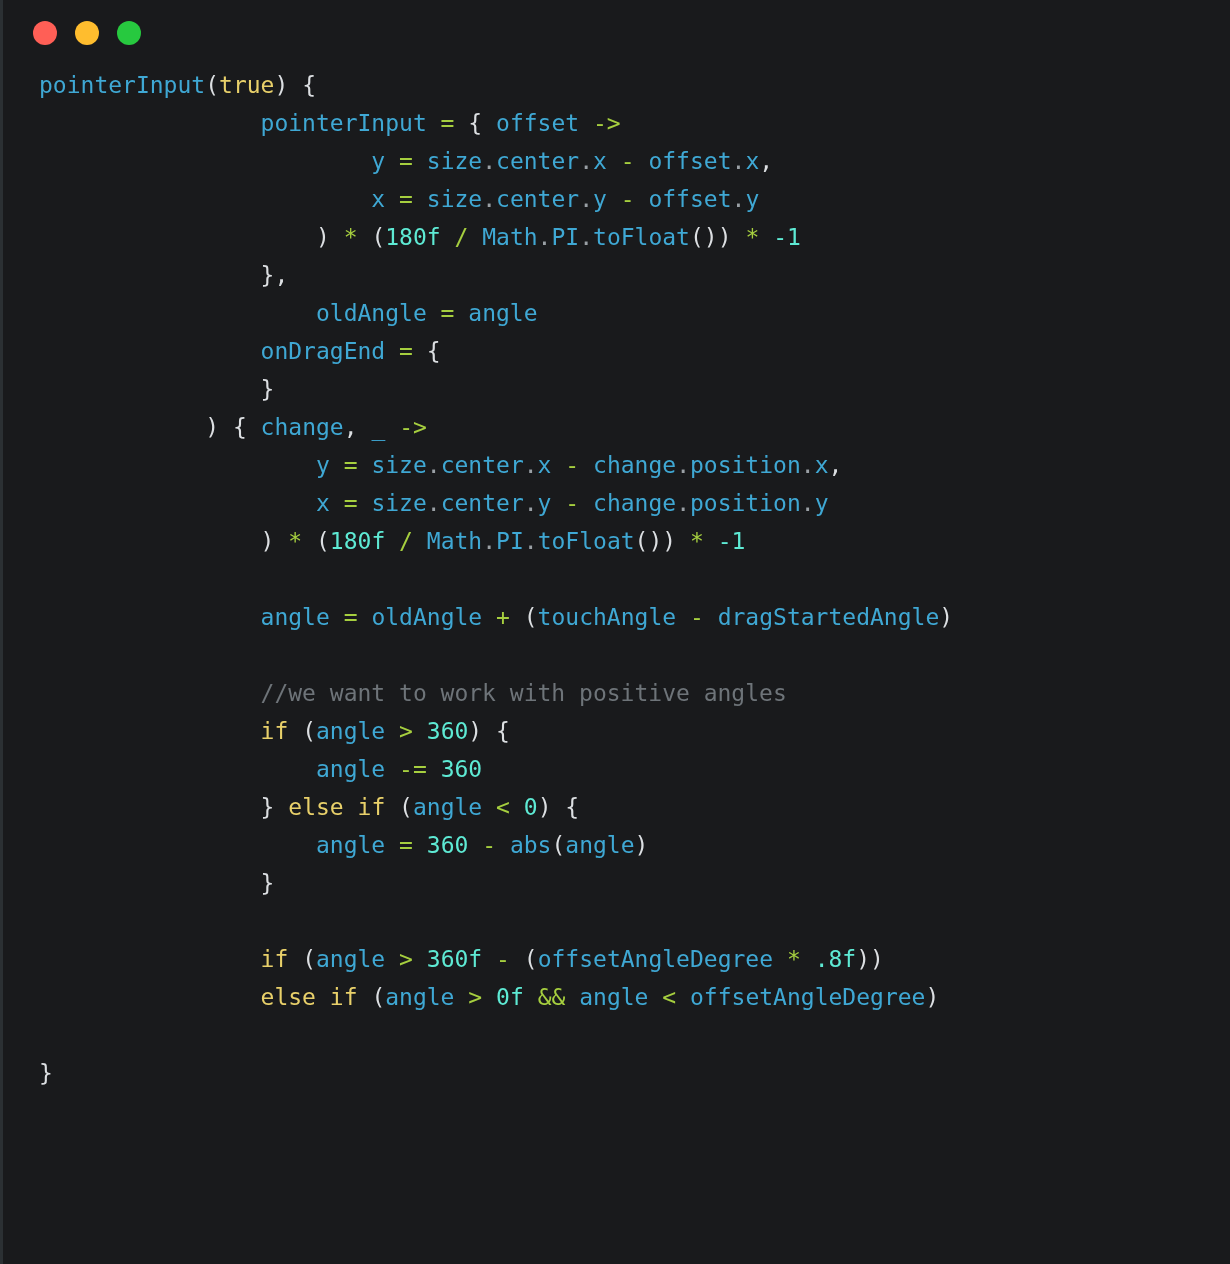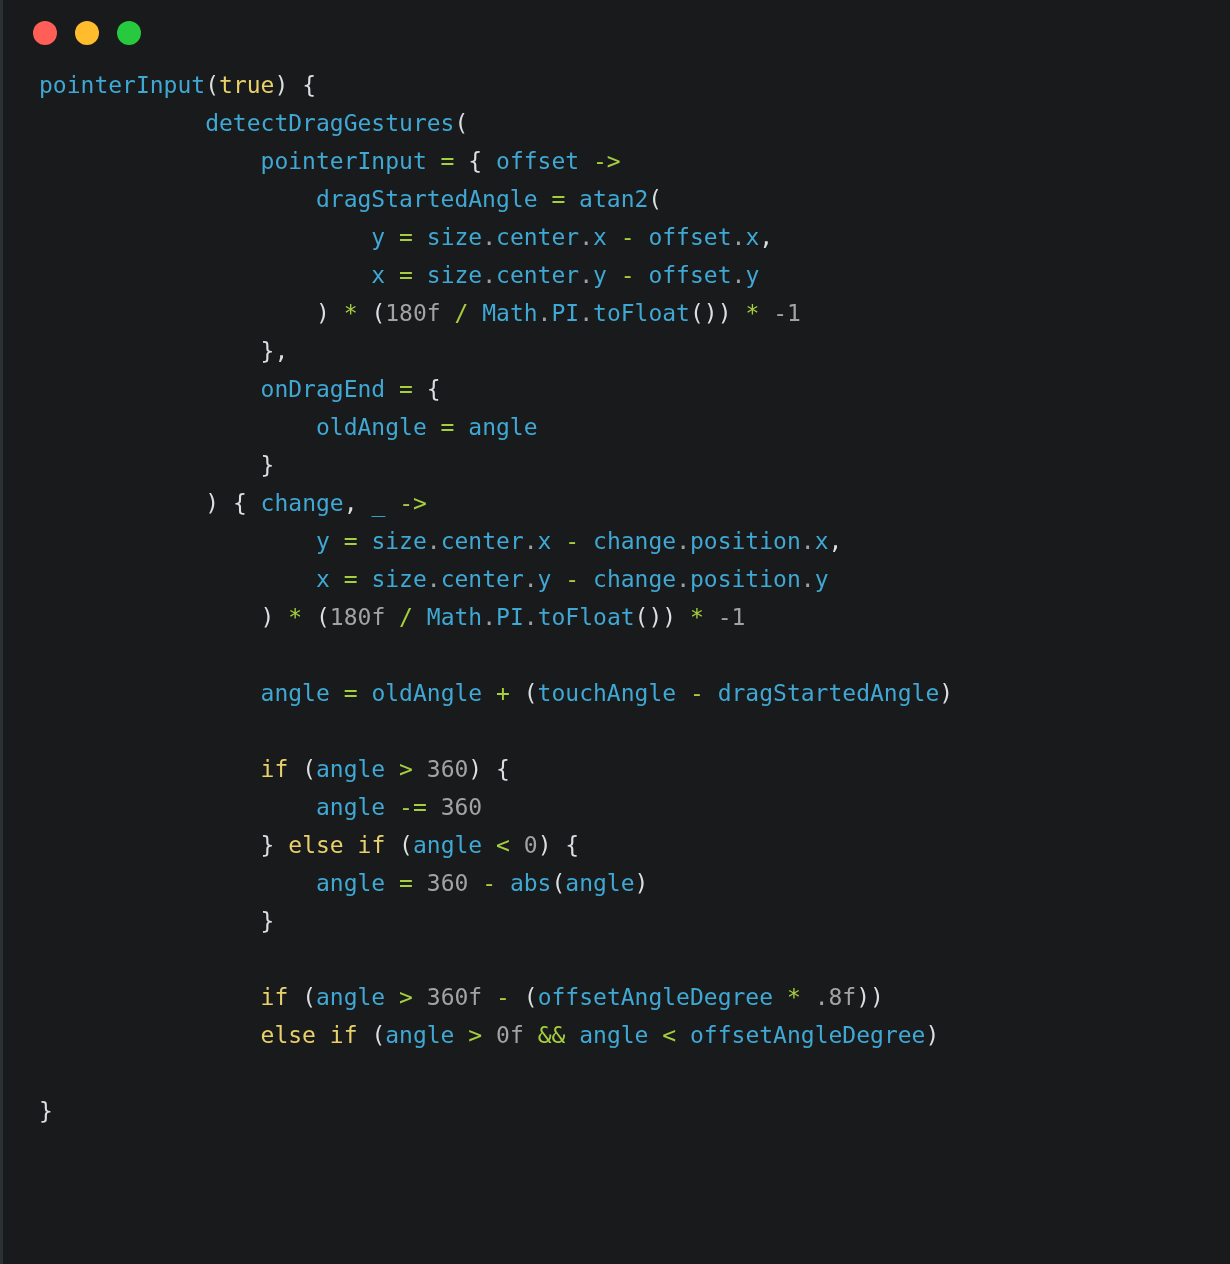--- a/index.html
+++ b/index.html
@@ -58,56 +58,55 @@
     font-size: 23px;
     letter-spacing: 0px;
     white-space: pre;
     color: #e3e3e3;
   }
 
   
   .tk-plain  { color: #dcdfe2; }
   .tk-ident  { color: #3fa8d4; }
   .tk-op     { color: #a6cf3f; }
-  .tk-num    { color: #a3a3a3; }
+  .tk-num    { color: #5eead4; }
   .tk-kw     { color: #e8d06a; }
   .tk-com    { color: #6e7479; }
   .tk-punct  { color: #dcdfe2; }
   .tk-dot    { color: #9aa0a5; }
 </style>
 </head>
 <body>
 
 <div id="window" style="background: rgb(25, 26, 28);">
 
   <div id="titlebar">
     <span class="dot" style="background: rgb(255, 95, 86);"></span>
     <span class="dot" style="background: rgb(255, 189, 46);"></span>
     <span class="dot" style="background: rgb(39, 201, 63);"></span>
   </div>
 
   <div id="code">
       <div class="line"><span class="tk-ident">pointerInput</span><span class="tk-punct">(</span><span class="tk-kw">true</span><span class="tk-punct">)</span><span class="tk-plain"> </span><span class="tk-punct">{</span></div>
-      <div class="line"><span class="tk-plain">            </span><span class="tk-ident">detectDragGestures</span><span class="tk-punct">(</span></div>
       <div class="line"><span class="tk-plain">                </span><span class="tk-ident">pointerInput</span><span class="tk-plain"> </span><span class="tk-op">=</span><span class="tk-plain"> </span><span class="tk-punct">{</span><span class="tk-plain"> </span><span class="tk-ident">offset</span><span class="tk-plain"> </span><span class="tk-op">-&gt;</span></div>
-      <div class="line"><span class="tk-plain">                    </span><span class="tk-ident">dragStartedAngle</span><span class="tk-plain"> </span><span class="tk-op">=</span><span class="tk-plain"> </span><span class="tk-ident">atan2</span><span class="tk-punct">(</span></div>
       <div class="line"><span class="tk-plain">                        </span><span class="tk-ident">y</span><span class="tk-plain"> </span><span class="tk-op">=</span><span class="tk-plain"> </span><span class="tk-ident">size</span><span class="tk-dot">.</span><span class="tk-ident">center</span><span class="tk-dot">.</span><span class="tk-ident">x</span><span class="tk-plain"> </span><span class="tk-op">-</span><span class="tk-plain"> </span><span class="tk-ident">offset</span><span class="tk-dot">.</span><span class="tk-ident">x</span><span class="tk-punct">,</span></div>
       <div class="line"><span class="tk-plain">                        </span><span class="tk-ident">x</span><span class="tk-plain"> </span><span class="tk-op">=</span><span class="tk-plain"> </span><span class="tk-ident">size</span><span class="tk-dot">.</span><span class="tk-ident">center</span><span class="tk-dot">.</span><span class="tk-ident">y</span><span class="tk-plain"> </span><span class="tk-op">-</span><span class="tk-plain"> </span><span class="tk-ident">offset</span><span class="tk-dot">.</span><span class="tk-ident">y</span></div>
       <div class="line"><span class="tk-plain">                    </span><span class="tk-punct">)</span><span class="tk-plain"> </span><span class="tk-op">*</span><span class="tk-plain"> </span><span class="tk-punct">(</span><span class="tk-num">180f</span><span class="tk-plain"> </span><span class="tk-op">/</span><span class="tk-plain"> </span><span class="tk-ident">Math</span><span class="tk-dot">.</span><span class="tk-ident">PI</span><span class="tk-dot">.</span><span class="tk-ident">toFloat</span><span class="tk-punct">(</span><span class="tk-punct">)</span><span class="tk-punct">)</span><span class="tk-plain"> </span><span class="tk-op">*</span><span class="tk-plain"> </span><span class="tk-num">-1</span></div>
       <div class="line"><span class="tk-plain">                </span><span class="tk-punct">}</span><span class="tk-punct">,</span></div>
+      <div class="line"><span class="tk-plain">                    </span><span class="tk-ident">oldAngle</span><span class="tk-plain"> </span><span class="tk-op">=</span><span class="tk-plain"> </span><span class="tk-ident">angle</span></div>
       <div class="line"><span class="tk-plain">                </span><span class="tk-ident">onDragEnd</span><span class="tk-plain"> </span><span class="tk-op">=</span><span class="tk-plain"> </span><span class="tk-punct">{</span></div>
-      <div class="line"><span class="tk-plain">                    </span><span class="tk-ident">oldAngle</span><span class="tk-plain"> </span><span class="tk-op">=</span><span class="tk-plain"> </span><span class="tk-ident">angle</span></div>
       <div class="line"><span class="tk-plain">                </span><span class="tk-punct">}</span></div>
       <div class="line"><span class="tk-plain">            </span><span class="tk-punct">)</span><span class="tk-plain"> </span><span class="tk-punct">{</span><span class="tk-plain"> </span><span class="tk-ident">change</span><span class="tk-punct">,</span><span class="tk-plain"> </span><span class="tk-ident">_</span><span class="tk-plain"> </span><span class="tk-op">-&gt;</span></div>
       <div class="line"><span class="tk-plain">                    </span><span class="tk-ident">y</span><span class="tk-plain"> </span><span class="tk-op">=</span><span class="tk-plain"> </span><span class="tk-ident">size</span><span class="tk-dot">.</span><span class="tk-ident">center</span><span class="tk-dot">.</span><span class="tk-ident">x</span><span class="tk-plain"> </span><span class="tk-op">-</span><span class="tk-plain"> </span><span class="tk-ident">change</span><span class="tk-dot">.</span><span class="tk-ident">position</span><span class="tk-dot">.</span><span class="tk-ident">x</span><span class="tk-punct">,</span></div>
       <div class="line"><span class="tk-plain">                    </span><span class="tk-ident">x</span><span class="tk-plain"> </span><span class="tk-op">=</span><span class="tk-plain"> </span><span class="tk-ident">size</span><span class="tk-dot">.</span><span class="tk-ident">center</span><span class="tk-dot">.</span><span class="tk-ident">y</span><span class="tk-plain"> </span><span class="tk-op">-</span><span class="tk-plain"> </span><span class="tk-ident">change</span><span class="tk-dot">.</span><span class="tk-ident">position</span><span class="tk-dot">.</span><span class="tk-ident">y</span></div>
       <div class="line"><span class="tk-plain">                </span><span class="tk-punct">)</span><span class="tk-plain"> </span><span class="tk-op">*</span><span class="tk-plain"> </span><span class="tk-punct">(</span><span class="tk-num">180f</span><span class="tk-plain"> </span><span class="tk-op">/</span><span class="tk-plain"> </span><span class="tk-ident">Math</span><span class="tk-dot">.</span><span class="tk-ident">PI</span><span class="tk-dot">.</span><span class="tk-ident">toFloat</span><span class="tk-punct">(</span><span class="tk-punct">)</span><span class="tk-punct">)</span><span class="tk-plain"> </span><span class="tk-op">*</span><span class="tk-plain"> </span><span class="tk-num">-1</span></div>
       <div class="line">&nbsp;</div>
       <div class="line"><span class="tk-plain">                </span><span class="tk-ident">angle</span><span class="tk-plain"> </span><span class="tk-op">=</span><span class="tk-plain"> </span><span class="tk-ident">oldAngle</span><span class="tk-plain"> </span><span class="tk-op">+</span><span class="tk-plain"> </span><span class="tk-punct">(</span><span class="tk-ident">touchAngle</span><span class="tk-plain"> </span><span class="tk-op">-</span><span class="tk-plain"> </span><span class="tk-ident">dragStartedAngle</span><span class="tk-punct">)</span></div>
       <div class="line">&nbsp;</div>
+      <div class="line"><span class="tk-plain">                </span><span class="tk-com">//we want to work with positive angles</span></div>
       <div class="line"><span class="tk-plain">                </span><span class="tk-kw">if</span><span class="tk-plain"> </span><span class="tk-punct">(</span><span class="tk-ident">angle</span><span class="tk-plain"> </span><span class="tk-op">&gt;</span><span class="tk-plain"> </span><span class="tk-num">360</span><span class="tk-punct">)</span><span class="tk-plain"> </span><span class="tk-punct">{</span></div>
       <div class="line"><span class="tk-plain">                    </span><span class="tk-ident">angle</span><span class="tk-plain"> </span><span class="tk-op">-=</span><span class="tk-plain"> </span><span class="tk-num">360</span></div>
       <div class="line"><span class="tk-plain">                </span><span class="tk-punct">}</span><span class="tk-plain"> </span><span class="tk-kw">else</span><span class="tk-plain"> </span><span class="tk-kw">if</span><span class="tk-plain"> </span><span class="tk-punct">(</span><span class="tk-ident">angle</span><span class="tk-plain"> </span><span class="tk-op">&lt;</span><span class="tk-plain"> </span><span class="tk-num">0</span><span class="tk-punct">)</span><span class="tk-plain"> </span><span class="tk-punct">{</span></div>
       <div class="line"><span class="tk-plain">                    </span><span class="tk-ident">angle</span><span class="tk-plain"> </span><span class="tk-op">=</span><span class="tk-plain"> </span><span class="tk-num">360</span><span class="tk-plain"> </span><span class="tk-op">-</span><span class="tk-plain"> </span><span class="tk-ident">abs</span><span class="tk-punct">(</span><span class="tk-ident">angle</span><span class="tk-punct">)</span></div>
       <div class="line"><span class="tk-plain">                </span><span class="tk-punct">}</span></div>
       <div class="line">&nbsp;</div>
       <div class="line"><span class="tk-plain">                </span><span class="tk-kw">if</span><span class="tk-plain"> </span><span class="tk-punct">(</span><span class="tk-ident">angle</span><span class="tk-plain"> </span><span class="tk-op">&gt;</span><span class="tk-plain"> </span><span class="tk-num">360f</span><span class="tk-plain"> </span><span class="tk-op">-</span><span class="tk-plain"> </span><span class="tk-punct">(</span><span class="tk-ident">offsetAngleDegree</span><span class="tk-plain"> </span><span class="tk-op">*</span><span class="tk-plain"> </span><span class="tk-num">.8f</span><span class="tk-punct">)</span><span class="tk-punct">)</span></div>
       <div class="line"><span class="tk-plain">                </span><span class="tk-kw">else</span><span class="tk-plain"> </span><span class="tk-kw">if</span><span class="tk-plain"> </span><span class="tk-punct">(</span><span class="tk-ident">angle</span><span class="tk-plain"> </span><span class="tk-op">&gt;</span><span class="tk-plain"> </span><span class="tk-num">0f</span><span class="tk-plain"> </span><span class="tk-op">&amp;&amp;</span><span class="tk-plain"> </span><span class="tk-ident">angle</span><span class="tk-plain"> </span><span class="tk-op">&lt;</span><span class="tk-plain"> </span><span class="tk-ident">offsetAngleDegree</span><span class="tk-punct">)</span></div>
       <div class="line">&nbsp;</div>
       <div class="line"><span class="tk-punct">}</span></div>

